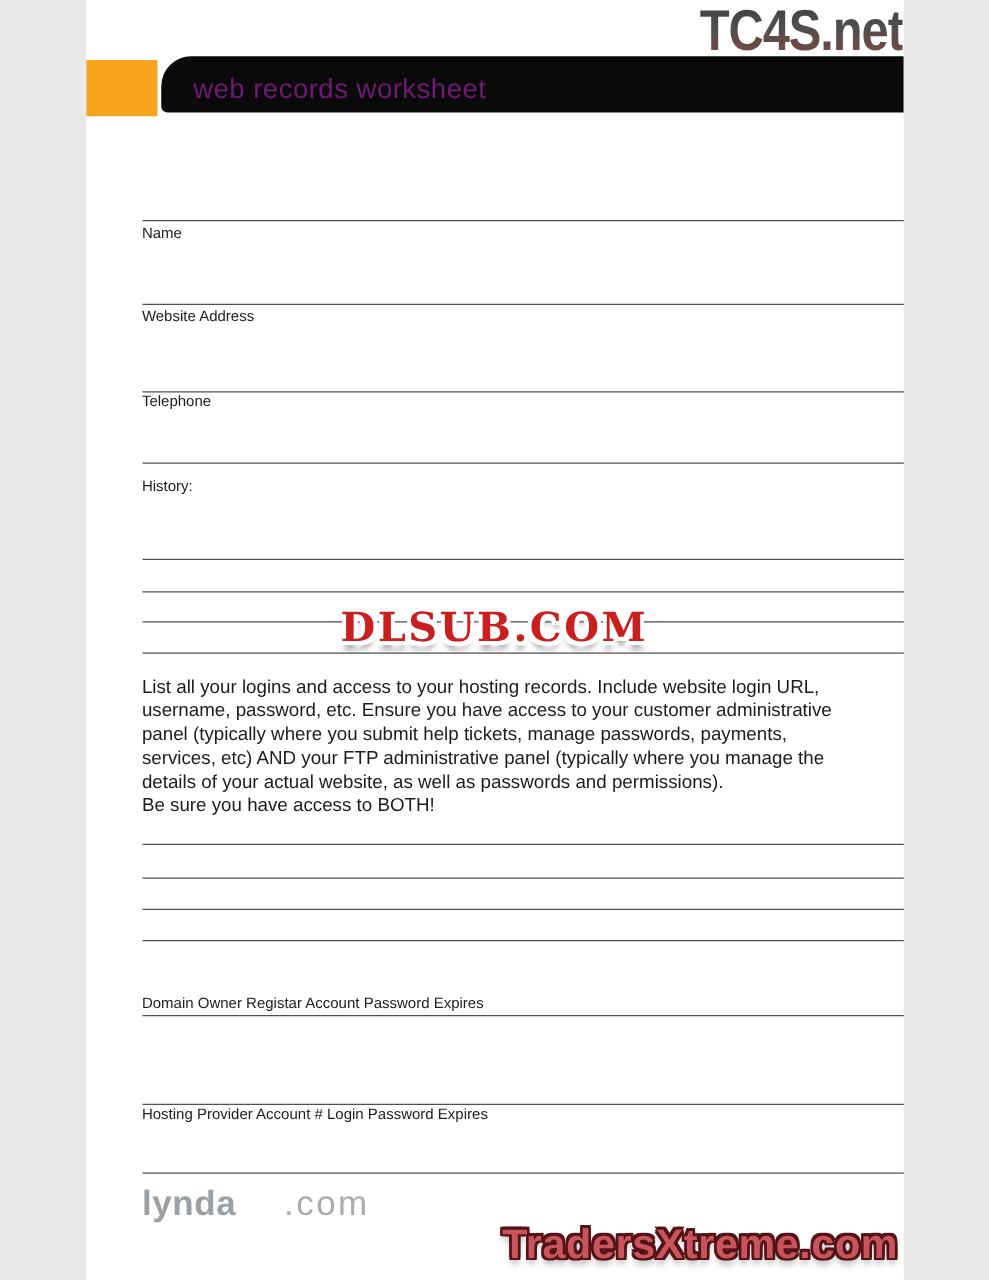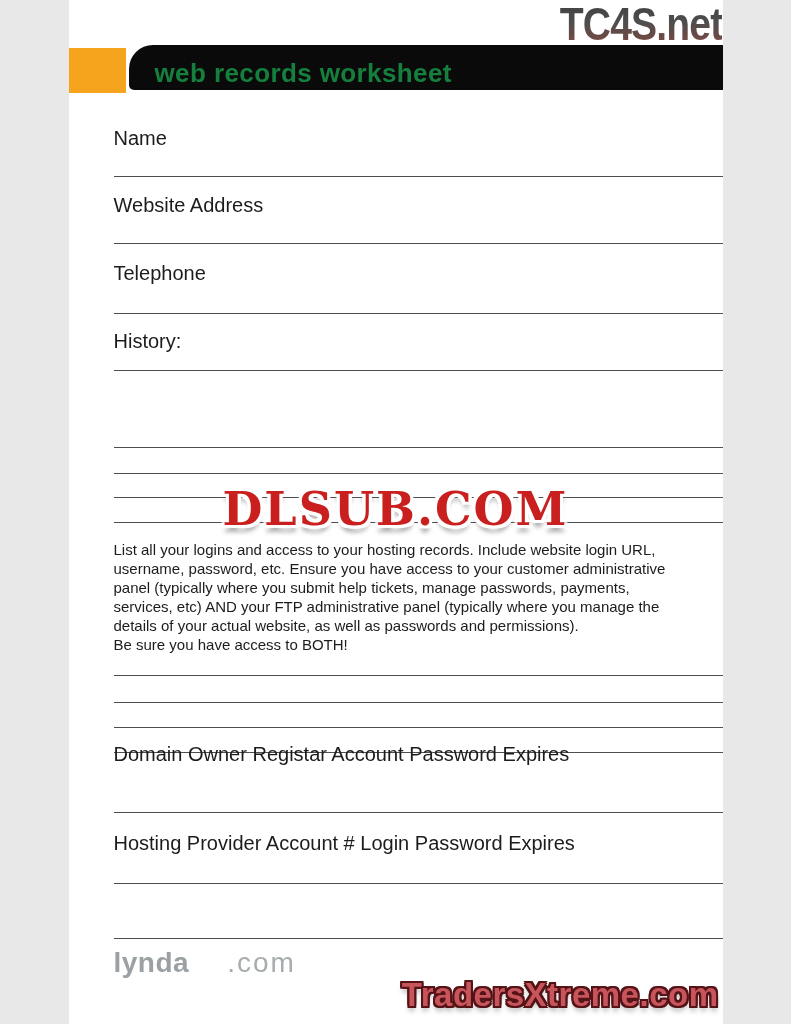--- a/index.html
+++ b/index.html
@@ -5,50 +5,50 @@
   html,body{margin:0;padding:0;background:#e8e8e8;}
   .page{
     position:relative;width:654px;height:1024px;background:#ffffff;
     font-family:"Liberation Sans",sans-serif;color:#1c1c1c;overflow:hidden;
     margin:0 auto;
   }
   
   .accent-block{position:absolute;left:0;top:48px;width:57px;height:45px;background:#F6A41D;}
   .title-bar{position:absolute;left:60px;right:0;top:45px;height:45px;background:#0a0a0a;
     border-top-left-radius:24px;border-bottom-left-radius:5px;}
-  .page-title{position:absolute;left:86px;top:58px;color:#15803d;font-size:26px;
-    font-weight:700;letter-spacing:0.4px;}
+  .page-title{position:absolute;left:86px;top:58px;color:#701a75;font-size:22px;
+    font-weight:400;letter-spacing:0.4px;}
   
   .wm-tc4s{
     position:absolute;right:0;top:1px;z-index:5;
     font-size:46px;font-weight:bold;letter-spacing:-1px;line-height:1;
     transform:scaleX(0.85);transform-origin:right center;
     background:linear-gradient(180deg,#3f3f3f 0%,#4e4e4e 45%,#6b4a45 78%,#8a554c 100%);
     -webkit-background-clip:text;background-clip:text;color:transparent;
   }
   .wm-dlsub{
     position:absolute;left:50%;transform:translateX(-50%);top:486px;z-index:5;
-    font-family:"DejaVu Serif",serif;font-weight:bold;font-size:46px;letter-spacing:2px;line-height:1;
+    font-family:"DejaVu Serif",serif;font-weight:bold;font-size:32px;letter-spacing:2px;line-height:1;
     color:#C9201F;
     text-shadow:
       -3px -3px 0 #fff, 3px -3px 0 #fff, -3px 3px 0 #fff, 3px 3px 0 #fff,
       -3px 0 0 #fff, 3px 0 0 #fff, 0 -3px 0 #fff, 0 3px 0 #fff,
       0 7px 4px rgba(110,110,110,0.55);
   }
   .wm-traders{
     position:absolute;right:4px;top:978px;z-index:5;
     font-weight:bold;font-size:33px;line-height:1;letter-spacing:0.5px;
     color:#C8555C;
     text-shadow:
       -2px -2px 0 #541316, 2px -2px 0 #541316, -2px 2px 0 #541316, 2px 2px 0 #541316,
       -2px 0 0 #541316, 2px 0 0 #541316, 0 -2px 0 #541316, 0 2px 0 #541316,
       0 5px 5px rgba(120,120,120,0.6);
   }
   
-  .label{position:absolute;left:45px;font-size:20px;line-height:16px;color:#1c1c1c;}
+  .label{position:absolute;left:45px;font-size:12px;line-height:16px;color:#1c1c1c;margin-top:48px;}
   .para{position:absolute;left:45px;font-size:15px;line-height:19px;color:#1c1c1c;white-space:pre-line;}
   .rule{position:absolute;left:45px;width:700px;height:0;border-top:1.5px solid #4f4f4f;}
   
   .brand{position:absolute;left:45px;top:948px;font-size:28px;line-height:30px;}
   .brand .b{font-weight:bold;color:#9aa0a3;letter-spacing:0.5px;}
   .brand .r{font-weight:normal;color:#a7acaf;letter-spacing:2px;margin-left:38px;}
   .page-num{position:absolute;left:733px;top:957px;font-size:14px;color:#222;}
 </style>
 </head>
 <body>

